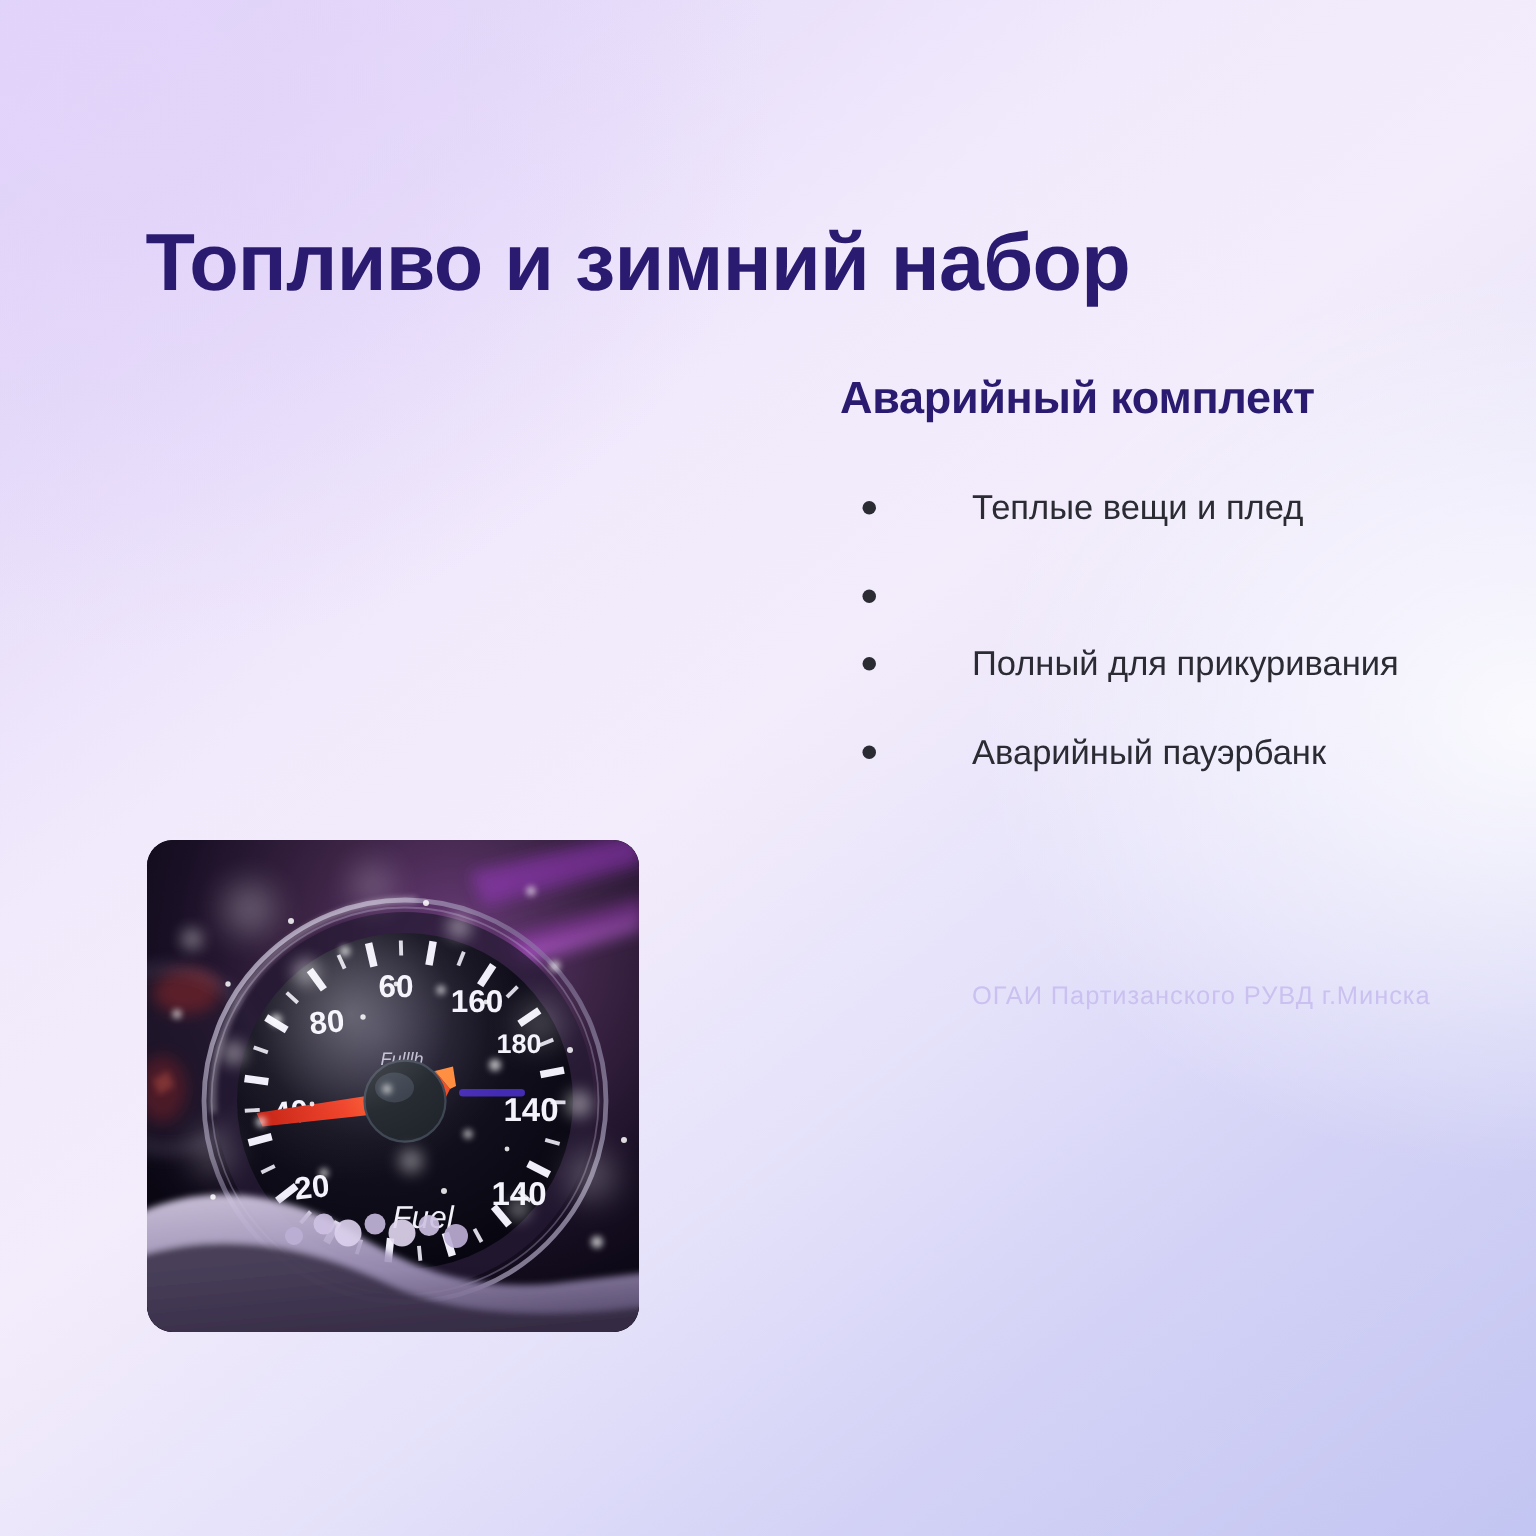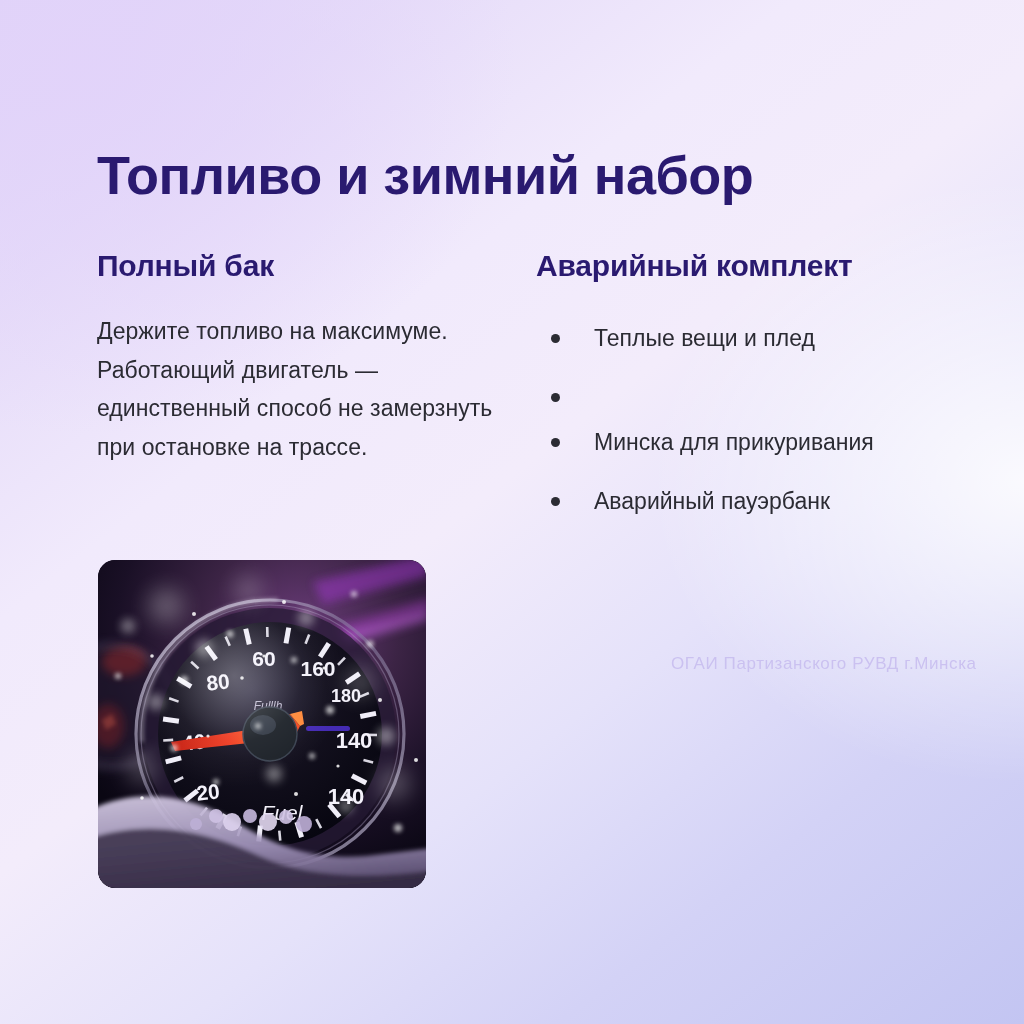--- a/index.html
+++ b/index.html
@@ -34,21 +34,21 @@
     font-weight:bold;
     letter-spacing:-0.5px;
     color:#2a1a70;
     line-height:1.12;
     white-space:nowrap;
     margin-top:32px;
   }
 
   
   .col-left  { position:absolute; left:97px;  top:246px; width:400px; }
-  .col-right { position:absolute; left:536px; top:246px; width:420px; }
+  .col-right { position:absolute; left:560px; top:246px; width:420px; }
 
   .subhead {
     font-size:30px;
     font-weight:bold;
     color:#2a1a70;
     line-height:1.33;
     letter-spacing:-0.2px;
   }
 
   .body-text {
@@ -58,20 +58,21 @@
     color:#2b2b33;
     letter-spacing:0.05px;
   }
 
   
   .bullets { margin-top:34px; list-style:none; }
   .bullet-row {
     display:flex;
     align-items:flex-start;
     margin-bottom:22px;
+    gap:30px;
   }
   .bullet-dot {
     flex:0 0 auto;
     width:9px; height:9px;
     border-radius:50%;
     background:#2b2b33;
     margin-top:14px;
     margin-right:34px;
     margin-left:15px;
   }
@@ -89,57 +90,51 @@
     width:328px; height:328px;
     border-radius:17px;
     overflow:hidden;
     background:#100a1c;
   }
   .photo svg { display:block; width:100%; height:100%; }
 
   
   .watermark {
     position:absolute;
-    left:671px; top:654px;
+    left:648px; top:654px;
     font-size:17px;
     letter-spacing:0.6px;
     color:#c9bff0;
     opacity:0.92;
     white-space:nowrap;
   }
 </style>
 </head>
 <body>
 
 <div id="slide">
 
   <h1 class="title">Топливо и зимний набор</h1>
 
-  <div class="col-left">
-
-    <h2 class="subhead">Полный бак</h2>
-
-    <p class="body-text">Держите топливо на максимуме. Работающий двигатель — единственный способ не замерзнуть при остановке на трассе.</p>
-  </div>
 
   <div class="col-right">
 
     <h2 class="subhead">Аварийный комплект</h2>
 
     <ul class="bullets">
       <li class="bullet-row">
         <span class="bullet-dot"></span>
         <span class="bullet-text">Теплые вещи и плед</span>
       </li>
       <li class="bullet-row">
         <span class="bullet-dot"></span>
       </li>
       <li class="bullet-row">
         <span class="bullet-dot"></span>
-        <span class="bullet-text">Минска для прикуривания</span>
+        <span class="bullet-text">Полный для прикуривания</span>
       </li>
       <li class="bullet-row">
         <span class="bullet-dot"></span>
         <span class="bullet-text">Аварийный пауэрбанк</span>
       </li>
     </ul>
   </div>
 
   <div class="photo">
     <svg viewBox="0 0 328 328" xmlns="http://www.w3.org/2000/svg">

